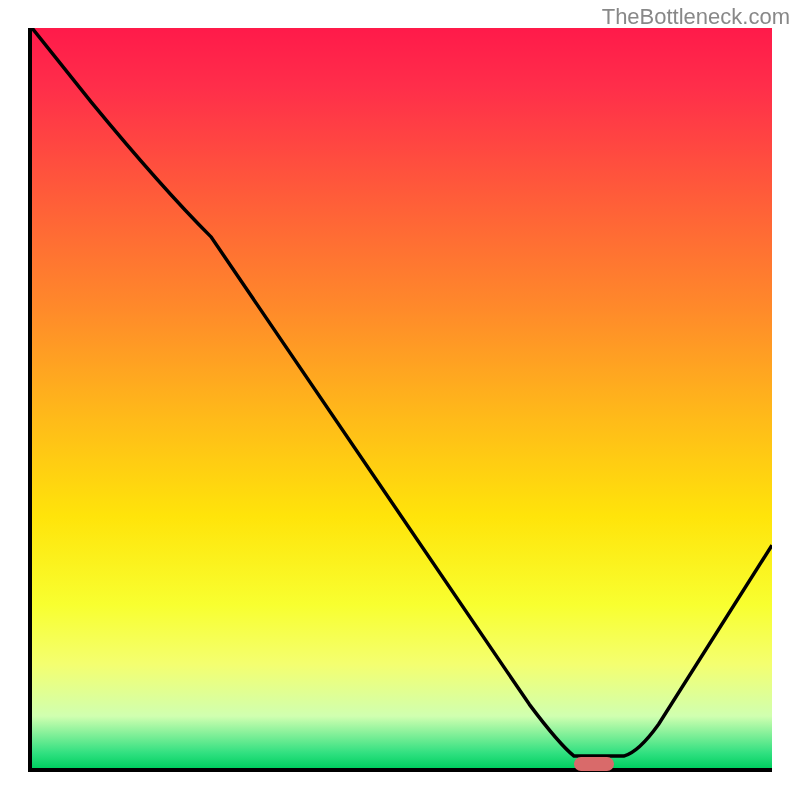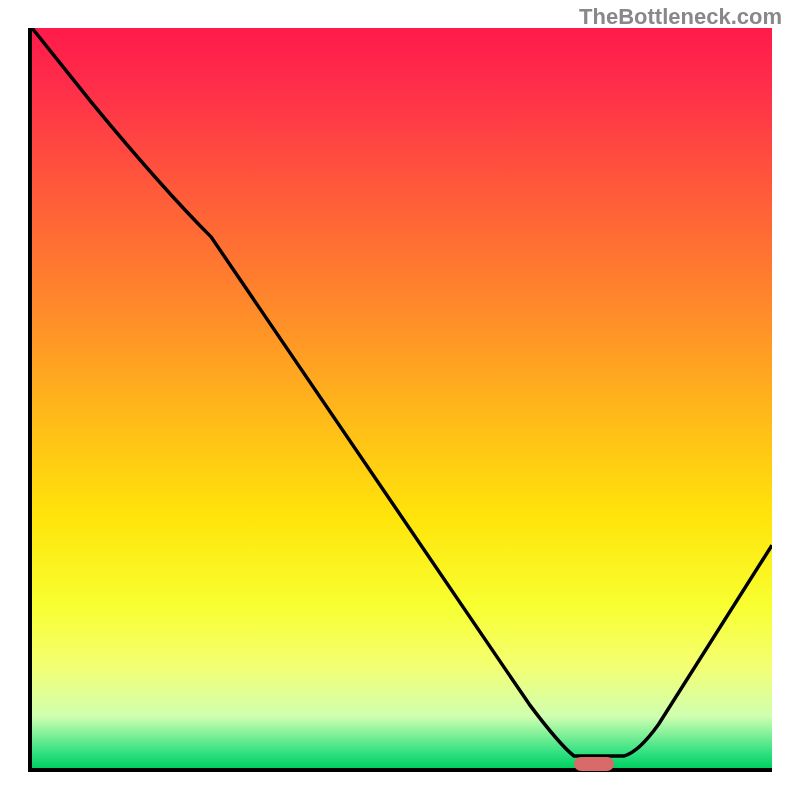--- a/index.html
+++ b/index.html
@@ -6,23 +6,23 @@
     margin: 0;
     padding: 0;
     width: 800px;
     height: 800px;
     position: relative;
     font-family: Arial, sans-serif;
   }
   .watermark {
     position: absolute;
     top: 4px;
-    right: 18px;
+    right: 10px;
     font-size: 22px;
-    font-weight: bold;
+    font-weight: normal;
     color: #888;
     z-index: 10;
   }
   .plot-area {
     position: absolute;
     left: 28px;
     top: 28px;
     width: 744px;
     height: 744px;
     border-left: 4px solid black;

